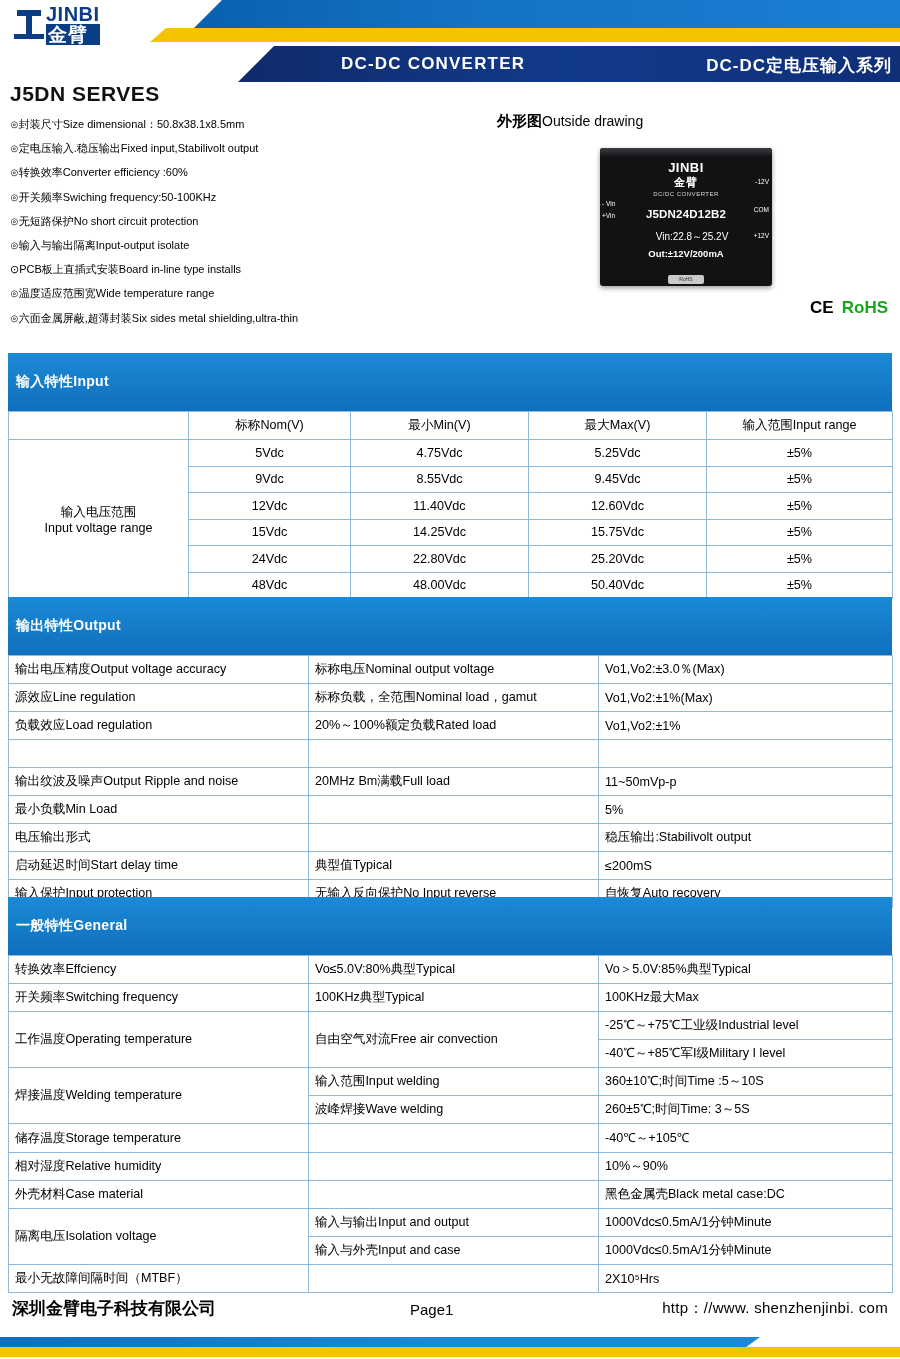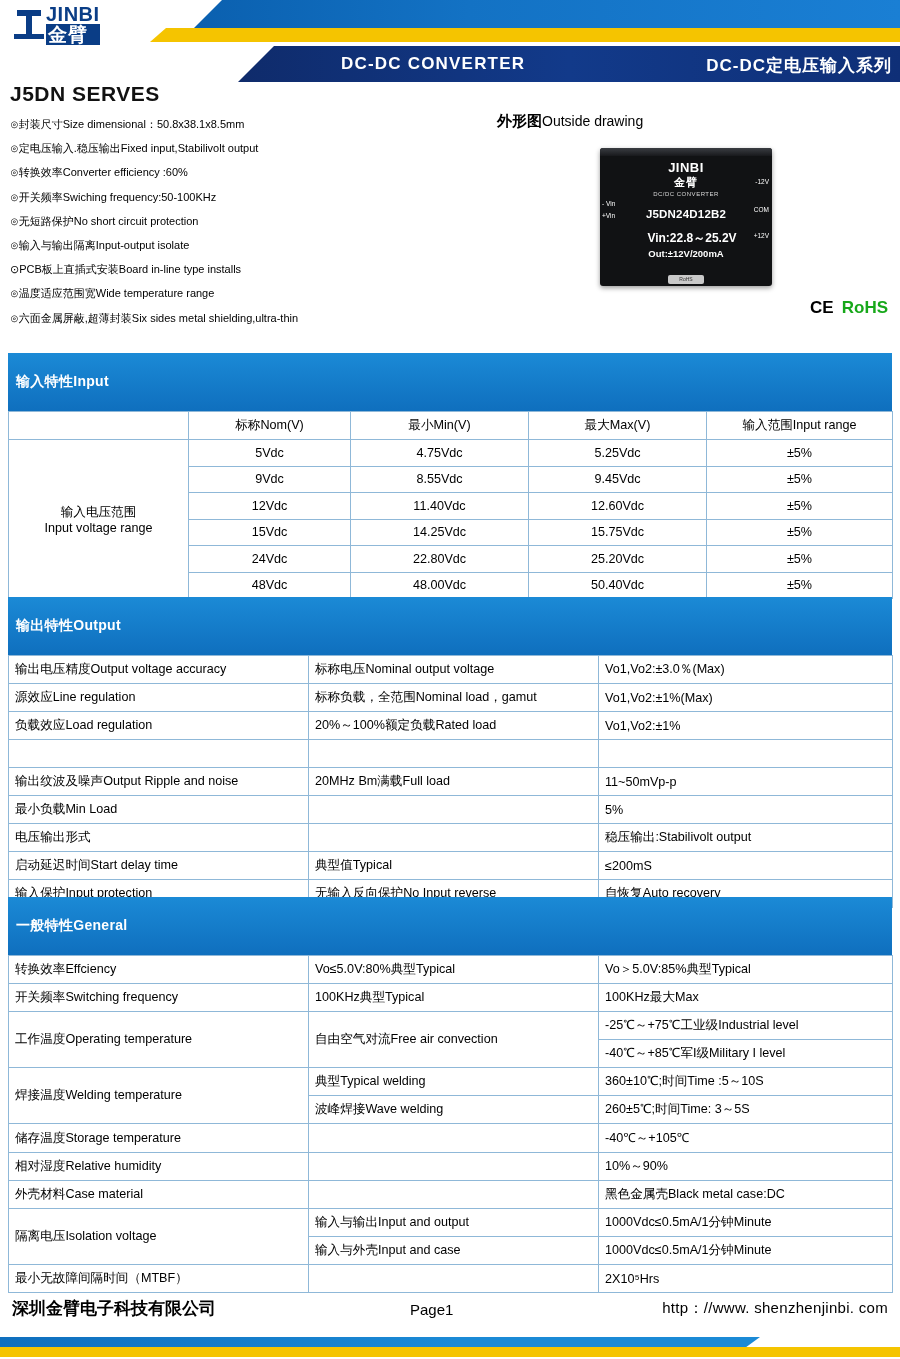--- a/index.html
+++ b/index.html
@@ -170,21 +170,21 @@
   .pi-model {
     position: absolute; left: 0; right: 0; top: 60px;
     text-align: center;
     color: #fff;
     font-size: 11.5px;
     font-weight: bold;
     letter-spacing: 0.2px;
   }
   .pi-vin {
     position: absolute; left: 12px; right: 0; top: 82px;
-    text-align: center; color: #fff; font-size: 12px; font-weight: bold;
+    text-align: center; color: #fff; font-size: 10px; font-weight: normal;
   }
   .pi-out {
     position: absolute; left: 0; right: 0; top: 100px;
     text-align: center; color: #fff; font-size: 9.5px; font-weight: bold;
   }
   .pin-label {
     position: absolute;
     color: #fff;
     font-size: 6.5px;
   }
@@ -489,21 +489,21 @@
       <tr>
         <td rowspan="2">工作温度Operating temperature</td>
         <td rowspan="2">自由空气对流Free  air  convection</td>
         <td>-25℃～+75℃工业级Industrial  level</td>
       </tr>
       <tr>
         <td>-40℃～+85℃军I级Military I  level</td>
       </tr>
       <tr>
         <td rowspan="2">焊接温度Welding temperature</td>
-        <td>典型Typical  welding</td>
+        <td>输入范围Input  welding</td>
         <td>360±10℃;时间Time :5～10S</td>
       </tr>
       <tr>
         <td>波峰焊接Wave  welding</td>
         <td>260±5℃;时间Time: 3～5S</td>
       </tr>
       <tr>
         <td>储存温度Storage temperature</td>
         <td></td>
         <td>-40℃～+105℃</td>

